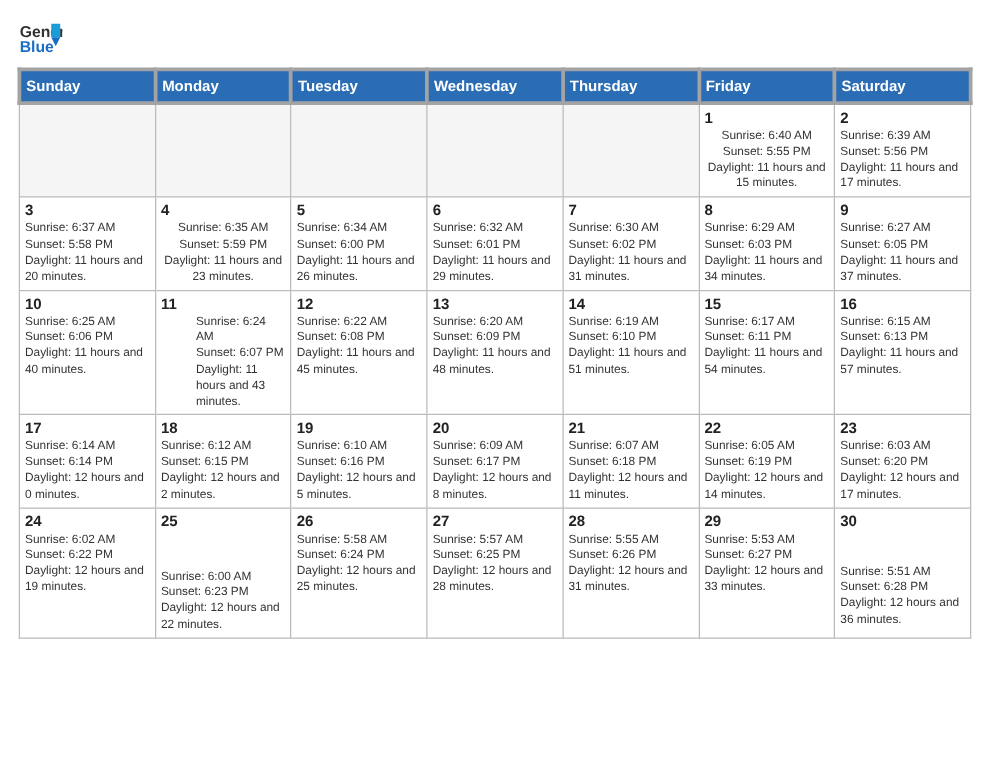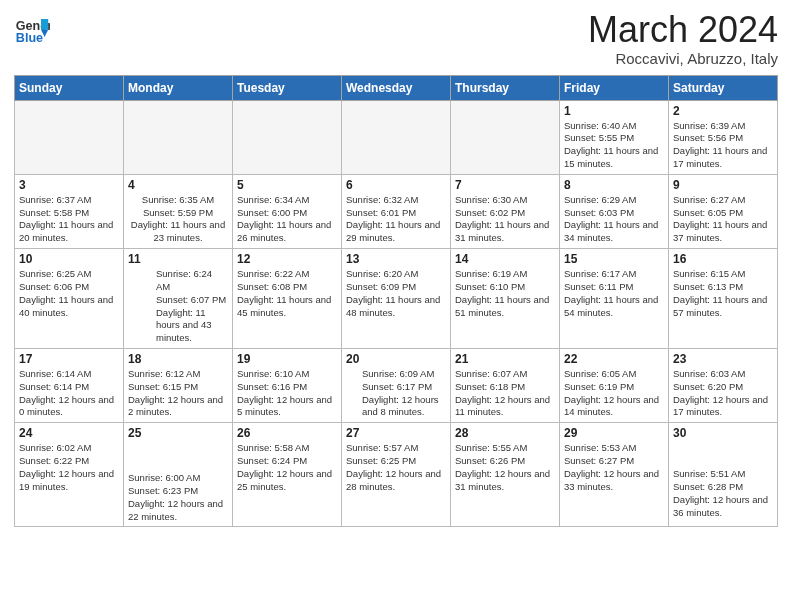--- a/index.html
+++ b/index.html
@@ -49,21 +49,21 @@
       border-collapse: collapse;
       border: 1px solid #bbb;
     }
     .calendar th {
       background: #2a6db5;
       color: #fff;
       font-size: 12px;
       font-weight: bold;
       padding: 5px 4px;
       text-align: left;
-      border: 1px solid #a3a3a3;
+      border: 3px solid #a3a3a3;
     }
     .calendar td {
       vertical-align: top;
       border: 1px solid #bbb;
       padding: 3px 4px;
       width: calc(100% / 7);
       min-height: 72px;
       font-size: 10px;
       color: #333;
       background: #fff;
@@ -93,24 +93,20 @@
 <div class="page">
   <div class="header">
     <div class="logo">
       <svg class="logo-icon" viewBox="0 0 40 40">
         <text x="2" y="22" font-size="14" font-family="Arial" font-weight="bold" fill="#333">General</text>
         <text x="2" y="35" font-size="14" font-family="Arial" font-weight="bold" fill="#1a6fc4">Blue</text>
         <polygon points="30,10 38,10 38,22 30,22" fill="#1a9cd8"></polygon>
         <polygon points="30,22 38,22 34,30" fill="#1a6fc4"></polygon>
       </svg>
     </div>
-    <div class="title-block">
-      <div class="cal-title">March 2024</div>
-      <div class="cal-subtitle">Roccavivi, Abruzzo, Italy</div>
-    </div>
   </div>
 
   <table class="calendar">
     <thead>
       <tr>
 
       <th>Sunday</th>
           <th>Monday</th>
           <th>Tuesday</th>
           <th>Wednesday</th>
@@ -121,21 +117,21 @@
     </thead>
     <tbody id="calendar-body">
     <tr>
           <td class="empty"></td>
           <td class="empty"></td>
           <td class="empty"></td>
           <td class="empty"></td>
           <td class="empty"></td>
           <td>
             <span class="day-num">1</span>
-            <div class="day-info" style="white-space: pre-line;">Sunrise: 6:40 AM
+            <div class="day-info" style="white-space: pre-line; text-align: center;">Sunrise: 6:40 AM
 Sunset: 5:55 PM
 Daylight: 11 hours and 15 minutes.</div>
           </td>
           <td>
             <span class="day-num">2</span>
             <div class="day-info" style="white-space: pre-line;">Sunrise: 6:39 AM
 Sunset: 5:56 PM
 Daylight: 11 hours and 17 minutes.</div>
           </td>
         </tr>
@@ -241,21 +237,21 @@
 Daylight: 12 hours and 2 minutes.</div>
           </td>
           <td>
             <span class="day-num">19</span>
             <div class="day-info" style="white-space: pre-line;">Sunrise: 6:10 AM
 Sunset: 6:16 PM
 Daylight: 12 hours and 5 minutes.</div>
           </td>
           <td>
             <span class="day-num">20</span>
-            <div class="day-info" style="white-space: pre-line; margin-left: 16px;">Sunrise: 6:09 AM
+            <div class="day-info" style="white-space: pre-line;">Sunrise: 6:09 AM
 Sunset: 6:17 PM
 Daylight: 12 hours and 8 minutes.</div>
           </td>
           <td>
             <span class="day-num">21</span>
             <div class="day-info" style="white-space: pre-line;">Sunrise: 6:07 AM
 Sunset: 6:18 PM
 Daylight: 12 hours and 11 minutes.</div>
           </td>
           <td>

